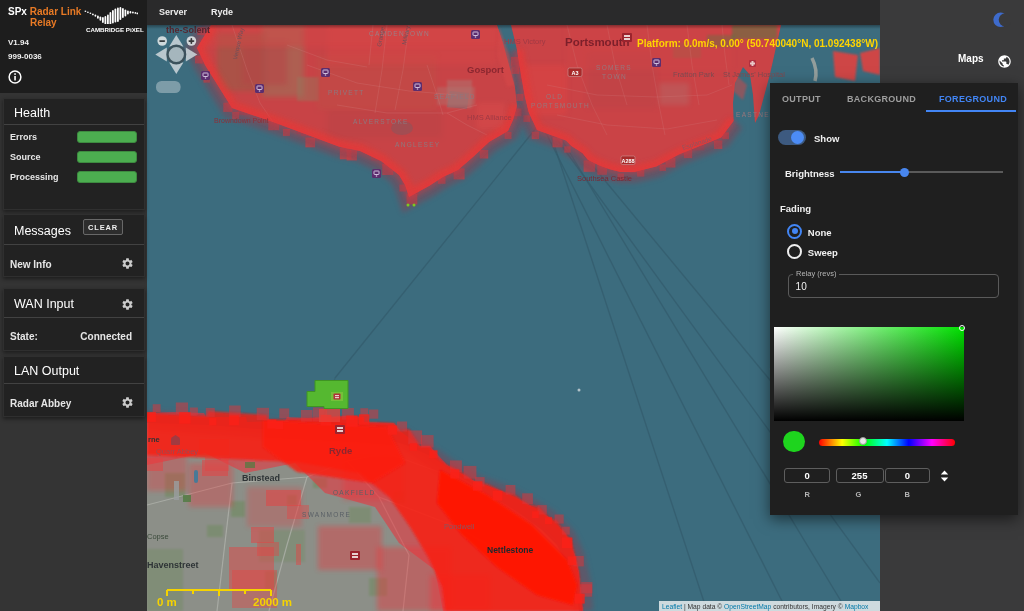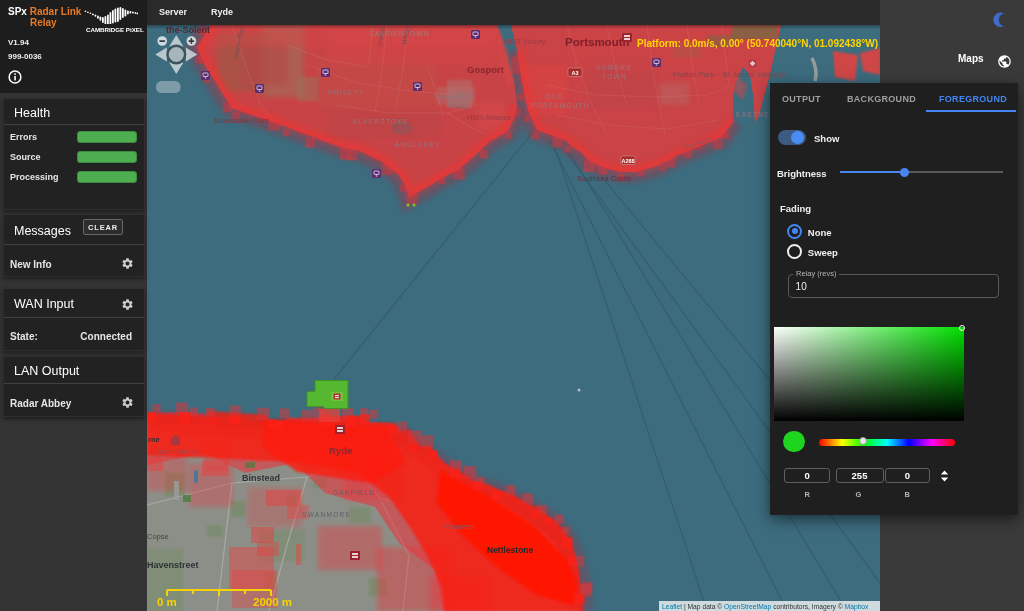--- a/index.html
+++ b/index.html
@@ -518,21 +518,21 @@
   <div id="fpanel" class="abs">
     <span class="tab" style="left:12px;">OUTPUT</span>
     <span class="tab" style="left:77px;">BACKGROUND</span>
     <span class="tab" style="left:169px; color:#4285f4;">FOREGROUND</span>
     <div class="abs" style="left:156px; top:27px; width:90px; height:2px; background:#4285f4;"></div>
 
     <div class="abs" style="left:7.5px; top:47px; width:28px; height:15px; border-radius:8px; background:#3d5a80;"></div>
     <div class="abs" style="left:20.5px; top:48.3px; width:13px; height:13px; border-radius:50%; background:#4c8cf5;"></div>
     <div class="flabel" style="left:44px; top:50px;">Show</div>
 
-    <div class="flabel" style="left:7px; top:84.5px;">Brightness</div>
+    <div class="flabel" style="left:15px; top:84.5px;">Brightness</div>
     <div class="abs" style="left:70px; top:88px; width:64px; height:2px; background:#4886ee;"></div>
     <div class="abs" style="left:134px; top:88px; width:98.5px; height:2px; background:#5a5a5a;"></div>
     <div class="abs" style="left:129.5px; top:84.5px; width:9px; height:9px; border-radius:50%; background:#4886ee;"></div>
 
     <div class="flabel" style="left:10px; top:119.5px;">Fading</div>
     <div class="abs" style="left:17.2px; top:140.9px; width:15px; height:15px; border-radius:50%; border:2px solid #4285f4;">
         <div style="position:absolute; left:2.5px; top:2.5px; width:6px; height:6px; border-radius:50%; background:#4285f4;"></div>
       </div>
     <div class="flabel" style="left:37.8px; top:143.9px;">None</div>
     <div class="abs" style="left:17.2px; top:161.4px; width:15px; height:15px; border-radius:50%; border:2px solid #eee;"></div>

